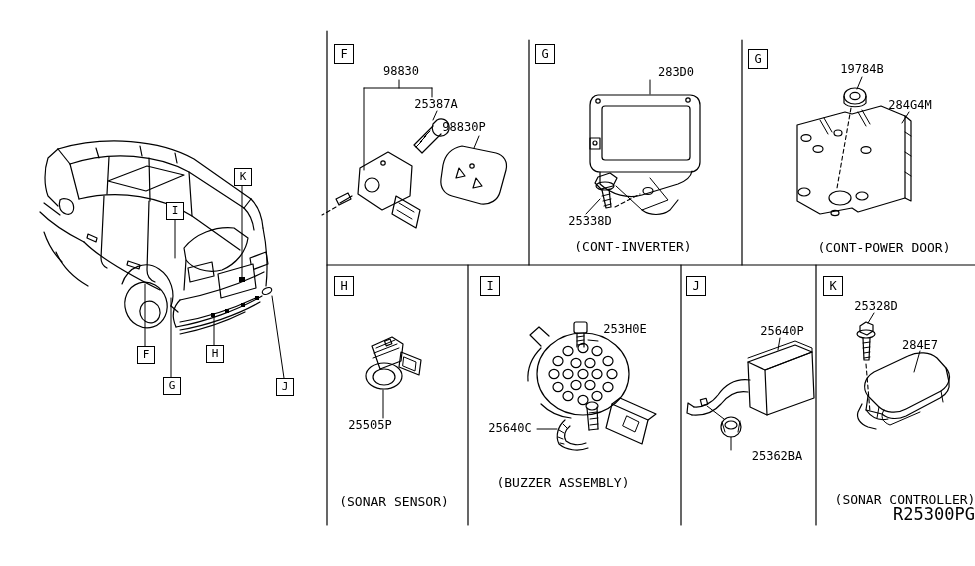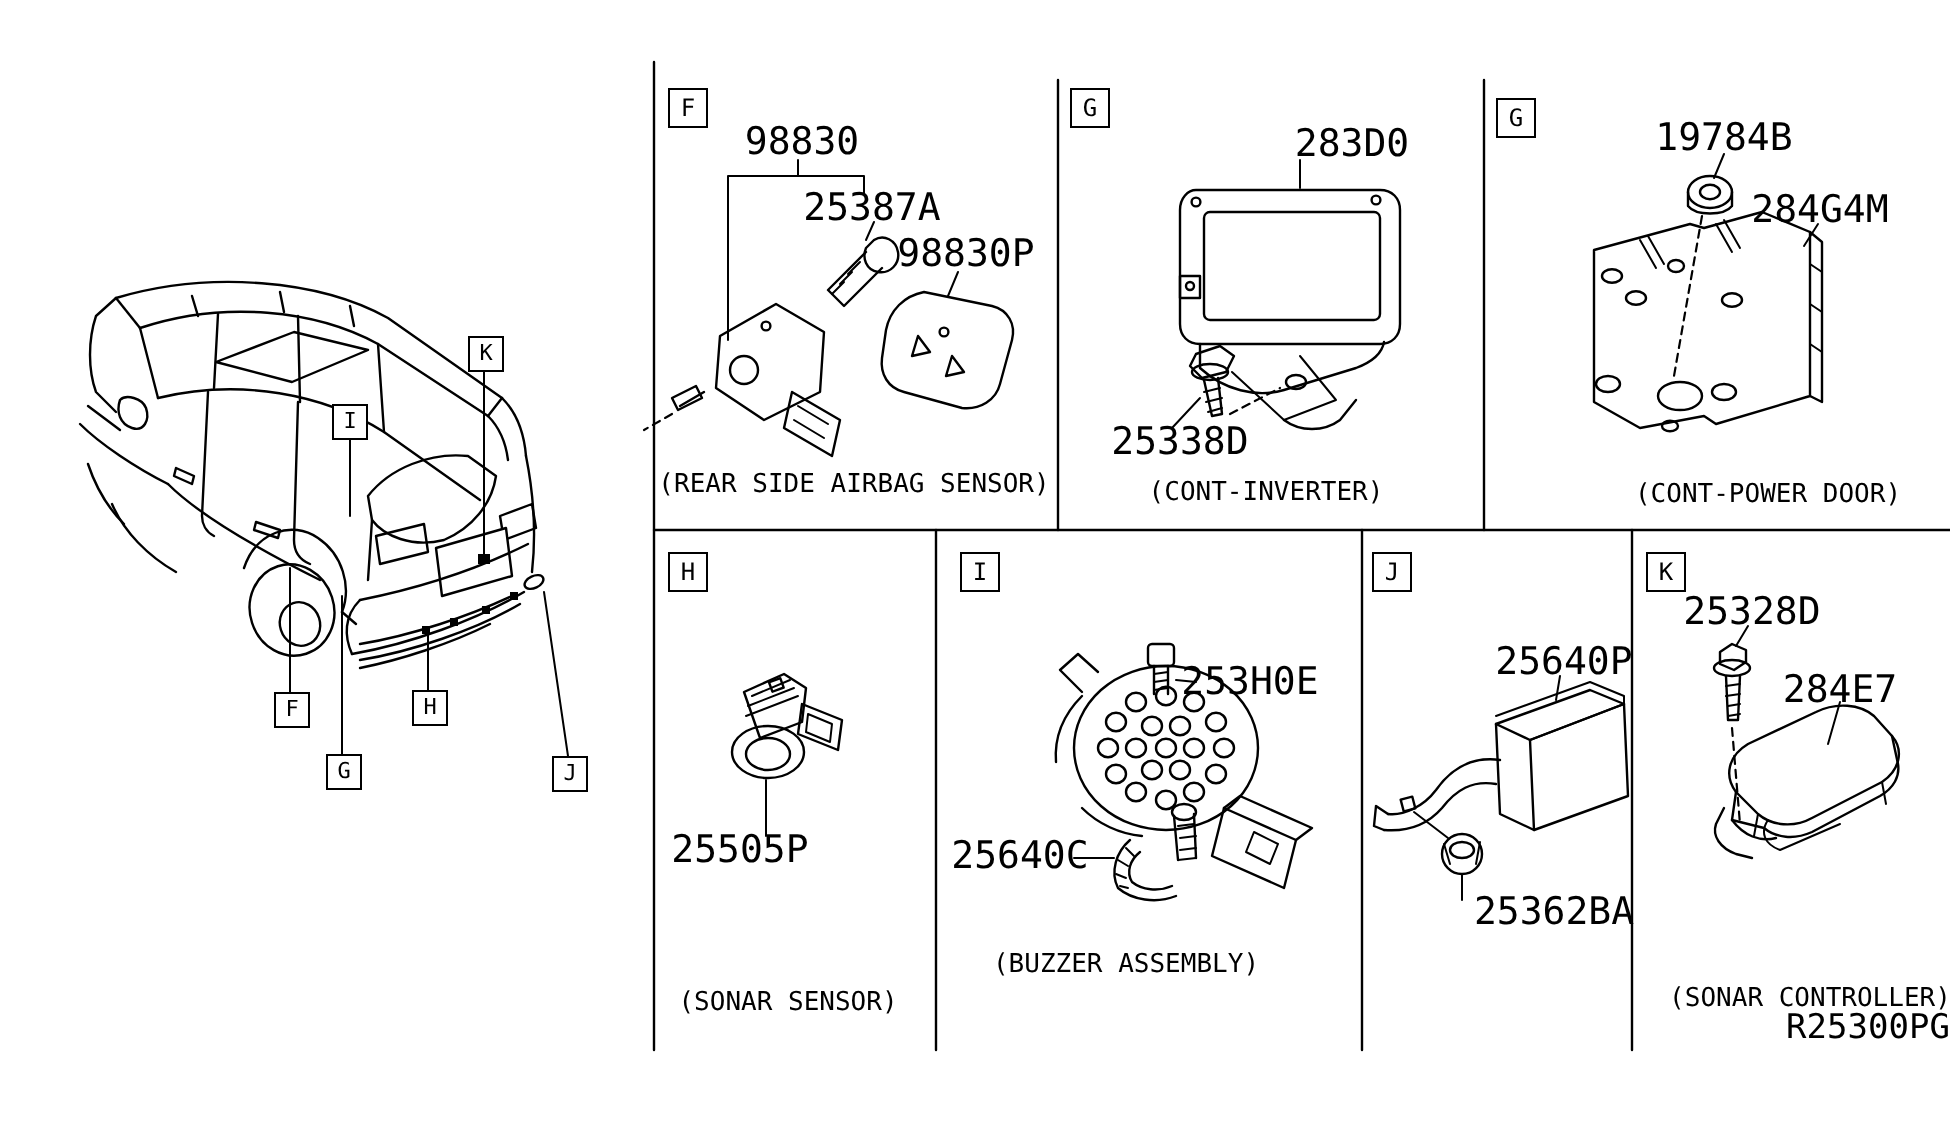--- a/index.html
+++ b/index.html
@@ -4,21 +4,21 @@
 <style>
   html,body{margin:0;padding:0;background:#ffffff;}
   .stage{position:relative;width:975px;height:566px;background:#fff;overflow:hidden;
          font-family:"DejaVu Sans Mono",monospace;color:#000;}
   .stage svg{position:absolute;left:0;top:0;}
   .ink{stroke:#000;fill:none;stroke-width:1.2;stroke-linecap:round;stroke-linejoin:round;}
   .ink-thin{stroke:#000;fill:none;stroke-width:1;stroke-linecap:round;}
   .paper{fill:#fff;stroke:#000;stroke-width:1.2;stroke-linejoin:round;}
   .dot{fill:#000;stroke:none;}
   .dash{stroke:#000;fill:none;stroke-width:1.1;stroke-dasharray:4 3;}
-  .lbl{position:absolute;font-size:19px;line-height:13px;white-space:nowrap;
+  .lbl{position:absolute;font-size:12px;line-height:13px;white-space:nowrap;
        transform:translateX(-50%);text-align:right;}
   .caption{position:absolute;font-size:13px;line-height:14px;white-space:nowrap;
        transform:translateX(-50%);}
   .letterbox{position:absolute;width:18px;height:18px;border:1.5px solid #000;background:#fff;
        display:flex;align-items:center;justify-content:center;font-size:12px;line-height:12px;}
   .carbox{width:16px;height:16px;font-size:11px;}
   .footer-code{position:absolute;font-size:17px;line-height:18px;white-space:nowrap;
        transform:translateX(-50%);}
 </style>
 </head>
@@ -283,34 +283,33 @@
 
   <div class="letterbox carbox" style="left:234px;top:168px">K</div>
   <div class="letterbox carbox" style="left:166px;top:202px">I</div>
   <div class="letterbox carbox" style="left:137px;top:346px">F</div>
   <div class="letterbox carbox" style="left:163px;top:377px">G</div>
   <div class="letterbox carbox" style="left:206px;top:345px">H</div>
   <div class="letterbox carbox" style="left:276px;top:378px">J</div>
 
   <div class="lbl" style="left:401px;top:65px">98830</div>
   <div class="lbl" style="left:436px;top:98px">25387A</div>
-  <div class="lbl" style="left:483px;top:121px">98830P</div>
+  <div class="lbl" style="left:464px;top:121px">98830P</div>
   <div class="lbl" style="left:676px;top:66px">283D0</div>
   <div class="lbl" style="left:590px;top:215px">25338D</div>
   <div class="lbl" style="left:862px;top:63px">19784B</div>
   <div class="lbl" style="left:910px;top:99px">284G4M</div>
   <div class="lbl" style="left:370px;top:419px">25505P</div>
-  <div class="lbl" style="left:625px;top:335px">253H0E</div>
+  <div class="lbl" style="left:625px;top:323px">253H0E</div>
   <div class="lbl" style="left:510px;top:422px">25640C</div>
   <div class="lbl" style="left:782px;top:325px">25640P</div>
   <div class="lbl" style="left:777px;top:450px">25362BA</div>
   <div class="lbl" style="left:876px;top:300px">25328D</div>
   <div class="lbl" style="left:920px;top:339px">284E7</div>
 
-  <div class="caption" style="left:427px;top:236px">(REAR SIDE AIRBAG SENSOR)</div>
   <div class="caption" style="left:633px;top:240px">(CONT-INVERTER)</div>
   <div class="caption" style="left:884px;top:241px">(CONT-POWER DOOR)</div>
   <div class="caption" style="left:394px;top:495px">(SONAR SENSOR)</div>
   <div class="caption" style="left:563px;top:476px">(BUZZER ASSEMBLY)</div>
   <div class="caption" style="left:905px;top:493px">(SONAR CONTROLLER)</div>
 
   <div class="footer-code" style="left:934px;top:505px">R25300PG</div>
 
 </div>
 

